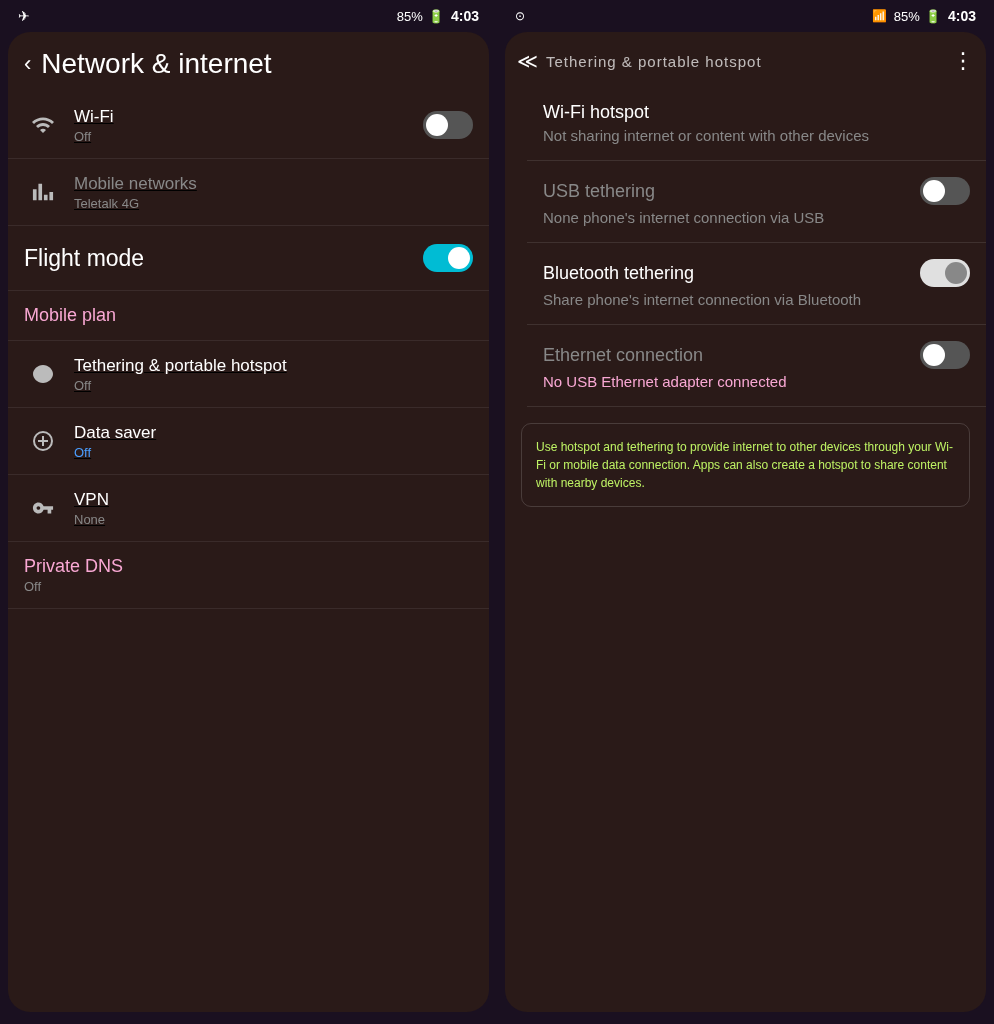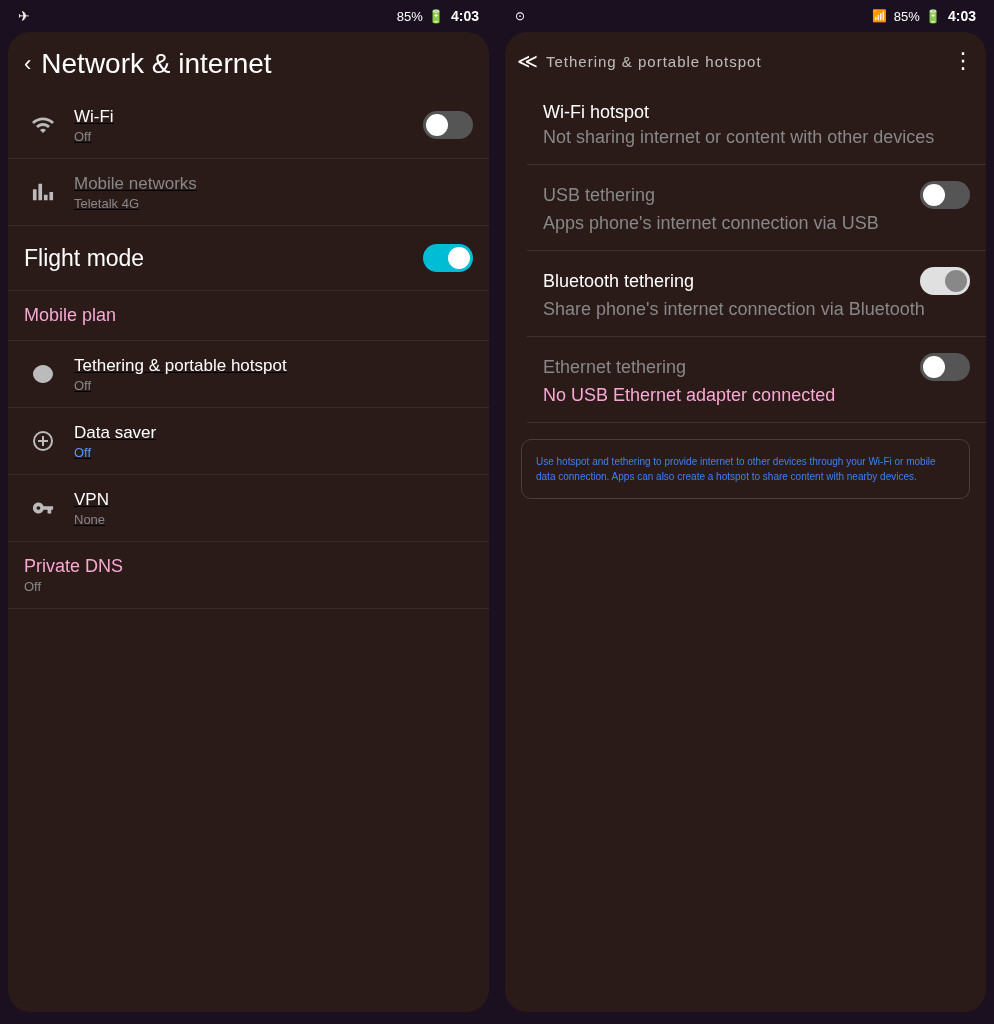--- a/index.html
+++ b/index.html
@@ -211,33 +211,33 @@
       color: #fff;
       font-size: 18px;
       font-weight: 500;
     }
     .hotspot-item .hotspot-title.dimmed {
       color: #888;
       font-weight: 400;
     }
     .hotspot-item .hotspot-subtitle {
       color: #888;
-      font-size: 18px;
+      font-size: 15px;
       margin-top: 4px;
     }
 
     .info-box {
       margin: 16px;
       padding: 14px;
       border: 1px solid rgba(255,255,255,0.15);
       border-radius: 10px;
     }
     .info-box-text {
-      color: #3b82f6;
-      font-size: 10px;
+      color: #bef264;
+      font-size: 12px;
       line-height: 1.5;
     }
   </style>
 </head>
 <body>
 
 <div class="phone-panel">
 
   <div class="status-bar">
     <span style="margin-right:auto;font-size:14px;">✈</span>
@@ -368,36 +368,36 @@
         <div class="hotspot-subtitle">Not sharing internet or content with other devices</div>
       </div>
 
       <div class="hotspot-item">
         <div class="hotspot-row">
           <span class="hotspot-title dimmed">USB tethering</span>
           <div class="toggle off">
             <div class="toggle-knob"></div>
           </div>
         </div>
-        <div class="hotspot-subtitle">Apps phone's internet connection via USB</div>
+        <div class="hotspot-subtitle">None phone's internet connection via USB</div>
       </div>
 
       <div class="hotspot-item">
         <div class="hotspot-row">
           <span class="hotspot-title">Bluetooth tethering</span>
           <div class="toggle on-white">
             <div class="toggle-knob"></div>
           </div>
         </div>
         <div class="hotspot-subtitle">Share phone's internet connection via Bluetooth</div>
       </div>
 
       <div class="hotspot-item">
         <div class="hotspot-row">
-          <span class="hotspot-title dimmed">Ethernet tethering</span>
+          <span class="hotspot-title dimmed">Ethernet connection</span>
           <div class="toggle off">
             <div class="toggle-knob"></div>
           </div>
         </div>
         <div class="hotspot-subtitle" style="color:#f9a8d4;">No USB Ethernet adapter connected</div>
       </div>
 
       <div class="info-box">
         <p class="info-box-text">Use hotspot and tethering to provide internet to other devices through your Wi-Fi or mobile data connection. Apps can also create a hotspot to share content with nearby devices.</p>
       </div>

